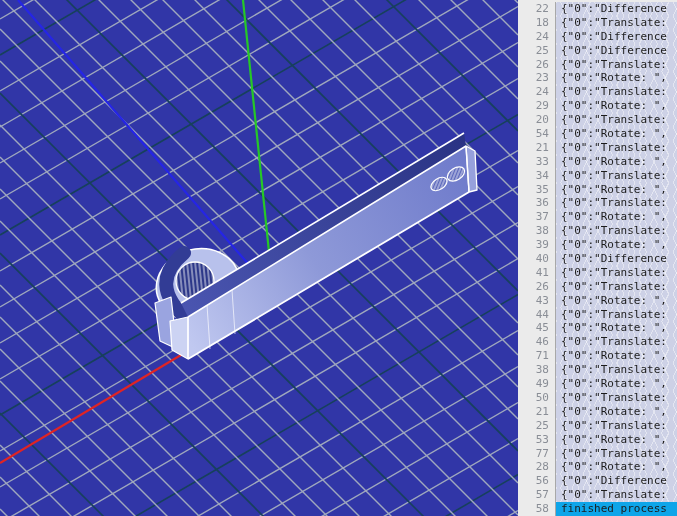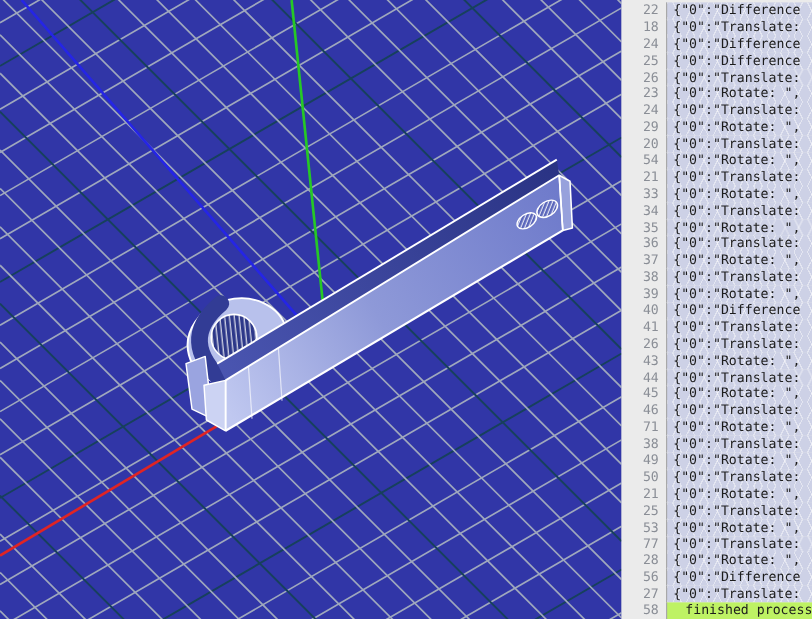--- a/index.html
+++ b/index.html
@@ -11,21 +11,21 @@
   .rows{padding-top:2px;border-radius:24px;}
   .row{display:flex;height:13.9px;line-height:13.9px;font-size:11px;}
   .num{width:31px;flex:0 0 31px;text-align:right;padding-right:6px;color:#8a8e96;
        background:#ebebeb;}
   .txt{flex:1;color:#1c1c1c;white-space:pre;overflow:hidden;padding-left:5px;
        border-left:1px solid #a8a8a8;
        background:
          repeating-linear-gradient(63deg, rgba(255,255,255,.45) 0 1px, transparent 1px 10px),
          repeating-linear-gradient(117deg, rgba(255,255,255,.45) 0 1px, transparent 1px 10px),
          #cdd1e6;}
-  .row.plain .txt{background:#bef264;text-align:right;}
+  .row.plain .txt{background:#0ea5e9;}
 </style>
 </head>
 <body>
 
 <div class="wrap">
 
   <div class="viewport">
     <svg id="scene" width="518" height="516" viewBox="0 0 518 516">
       <defs>
         <linearGradient id="gradFront" gradientUnits="userSpaceOnUse" x1="188" y1="340" x2="470" y2="170">
@@ -302,21 +302,21 @@
         </div>
         <div class="row">
           <span class="num">28</span>
           <span class="txt">{"0":"Rotate: ",</span>
         </div>
         <div class="row">
           <span class="num">56</span>
           <span class="txt">{"0":"Difference</span>
         </div>
         <div class="row">
-          <span class="num">27</span>
+          <span class="num">57</span>
           <span class="txt">{"0":"Translate:</span>
         </div>
         <div class="row plain">
           <span class="num">58</span>
           <span class="txt">finished process</span>
         </div>
       </div>
   </div>
 
 </div>

